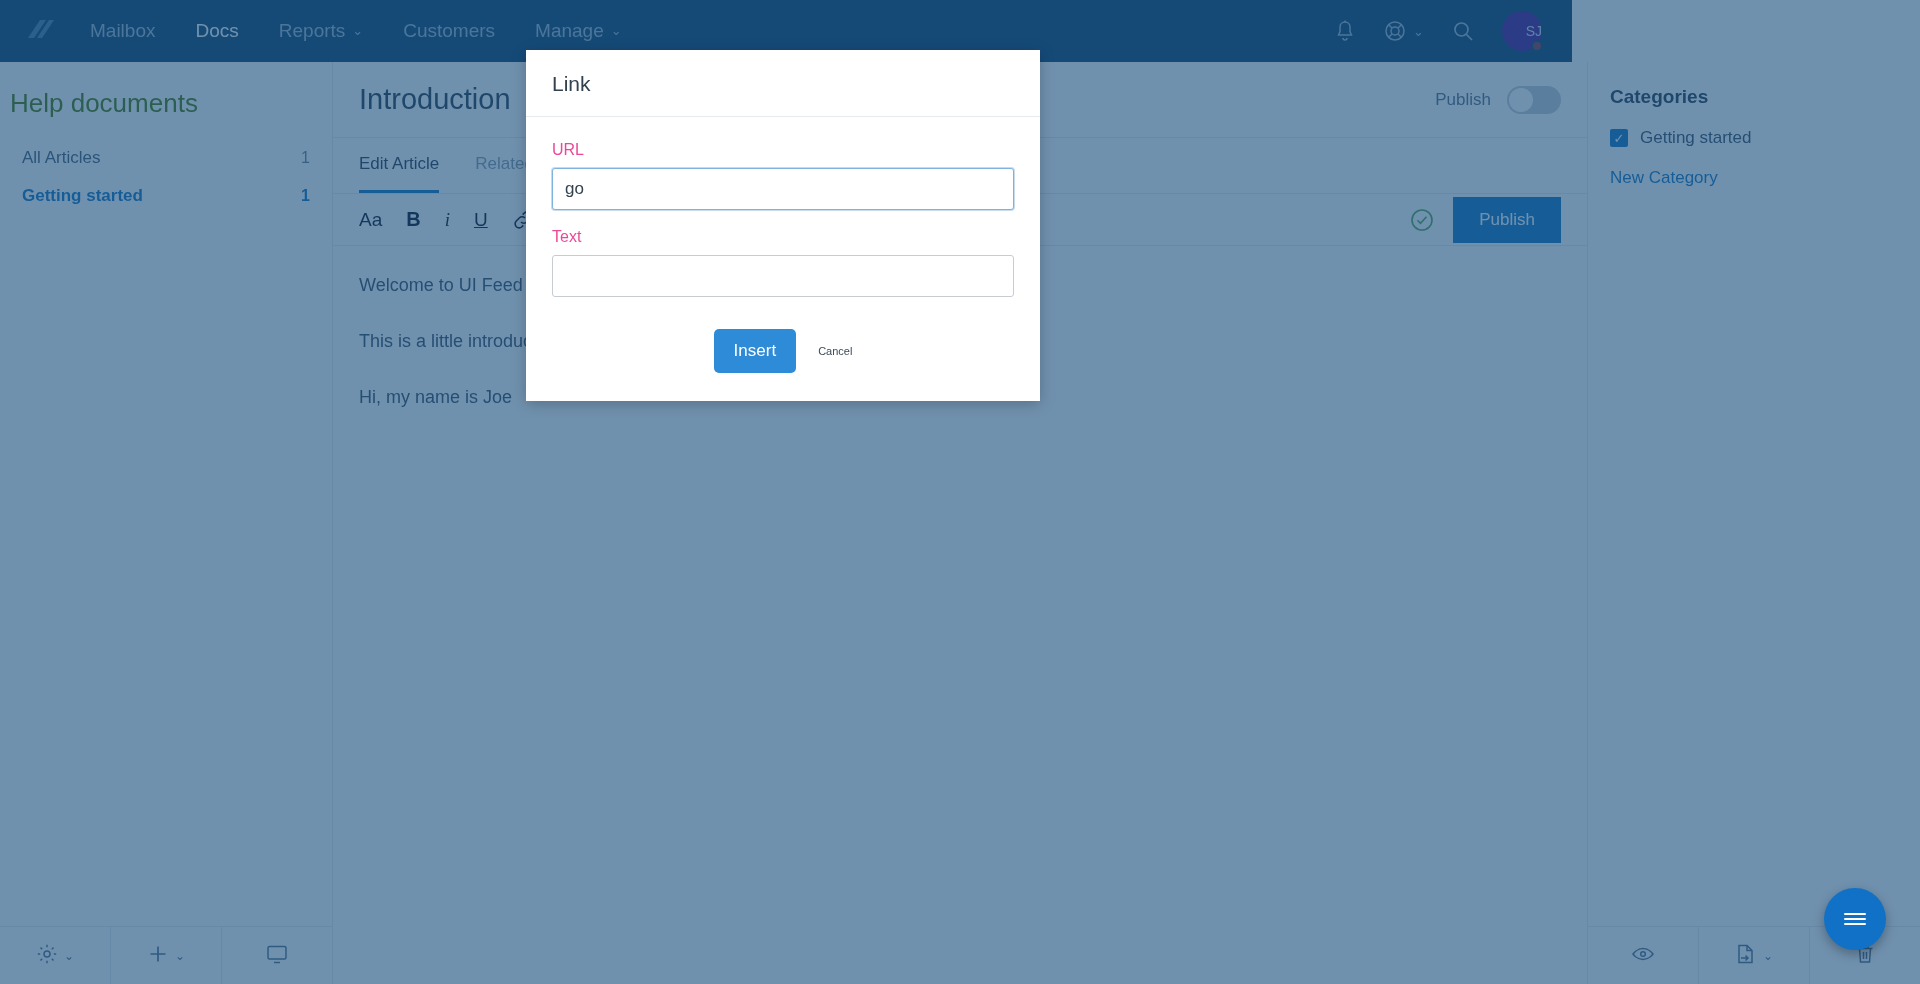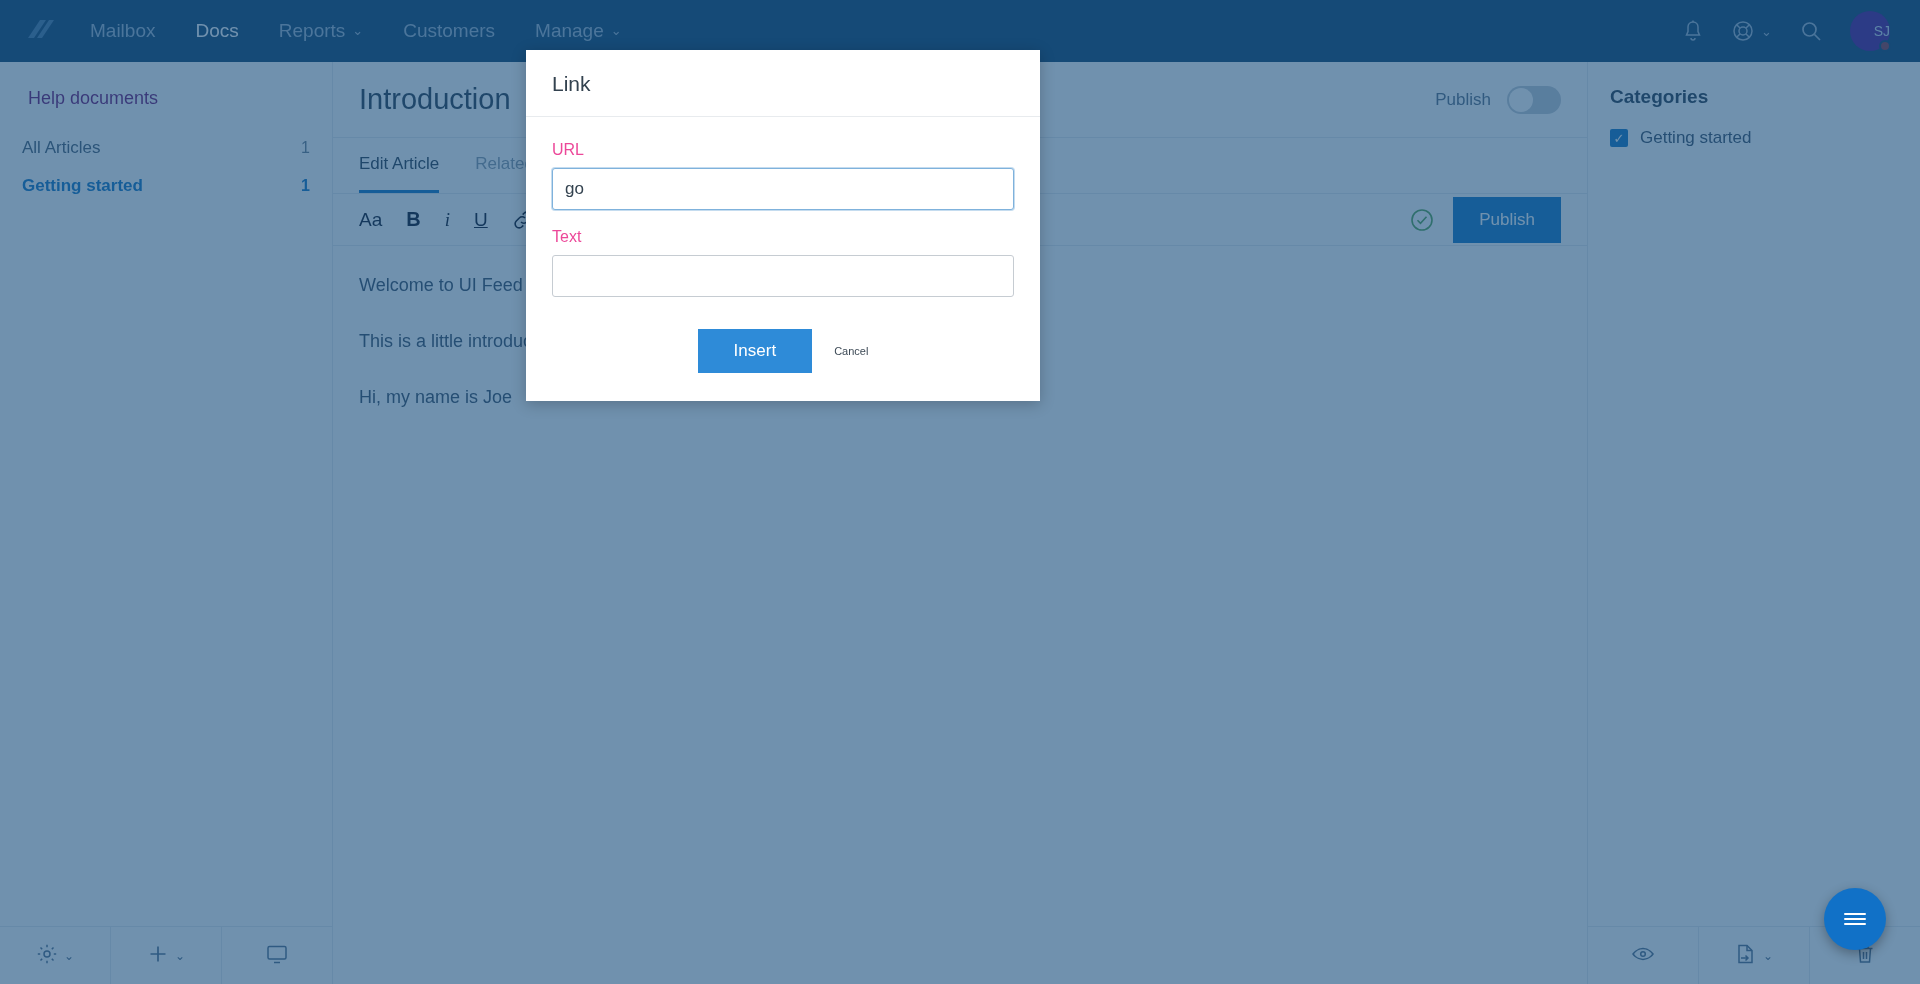--- a/index.html
+++ b/index.html
@@ -16,21 +16,21 @@
   #app-layer {
     position: absolute;
     inset: 0;
     background: #ffffff;
   }
 
   
   #topnav {
     position: absolute;
     top: 0; left: 0;
-    width: 1920px; height: 62px;
+    width: 1572px; height: 62px;
     background: #12446e;
     display: flex;
     align-items: center;
   }
   #logo {
     width: 62px; height: 62px;
     display: flex; align-items: center; justify-content: center;
     margin-left: 8px;
   }
   #logo svg { display: block; }
@@ -93,23 +93,23 @@
 
   
   #left-sidebar {
     width: 333px;
     background: #ffffff;
     border-right: 1px solid #e4e9ee;
     display: flex;
     flex-direction: column;
   }
   #collection-title {
-    font-size: 18px;
-    color: #701a75;
-    padding: 26px 22px 20px 28px;
+    font-size: 26px;
+    color: #4d7c0f;
+    padding: 26px 22px 20px 10px;
     font-weight: 400;
   }
   .side-link {
     display: flex;
     align-items: center;
     justify-content: space-between;
     padding: 9px 22px;
     font-size: 17px;
     color: #4a5f73;
     cursor: pointer;
@@ -347,23 +347,23 @@
     display: flex;
     align-items: center;
     justify-content: center;
     gap: 22px;
     margin-top: 32px;
   }
   #insert-btn {
     background: #2e8bd8;
     color: #ffffff;
     border: none;
-    border-radius: 0;
+    border-radius: 5px;
     font-size: 17px;
-    padding: 12px 36px;
+    padding: 12px 20px;
     cursor: pointer;
     font-family: "Liberation Sans", sans-serif;
   }
   #cancel-btn {
     background: none;
     border: none;
     color: #3d4a56;
     font-size: 11px;
     cursor: pointer;
     font-family: "Liberation Sans", sans-serif;
@@ -529,20 +529,21 @@
         <p>Hi, my name is Joe</p>
       </div>
     </div>
 
     <div id="right-sidebar">
       <div id="categories-title">Categories</div>
       <div id="category-row">
         <span class="cbox">✓</span>
         <span id="category-label">Getting started</span>
       </div>
+      <div id="new-category">New Category</div>
 
       <div id="right-spacer"></div>
 
       <div id="right-toolbar">
         <div class="tool-cell">
           <span>
             <svg width="24" height="20" viewBox="0 0 24 20" fill="none" stroke="currentColor" stroke-width="1.5">
               <path d="M2 10s3.8-5.5 10-5.5S22 10 22 10s-3.8 5.5-10 5.5S2 10 2 10z"></path>
               <circle cx="12" cy="10" r="2.3"></circle>
             </svg>

